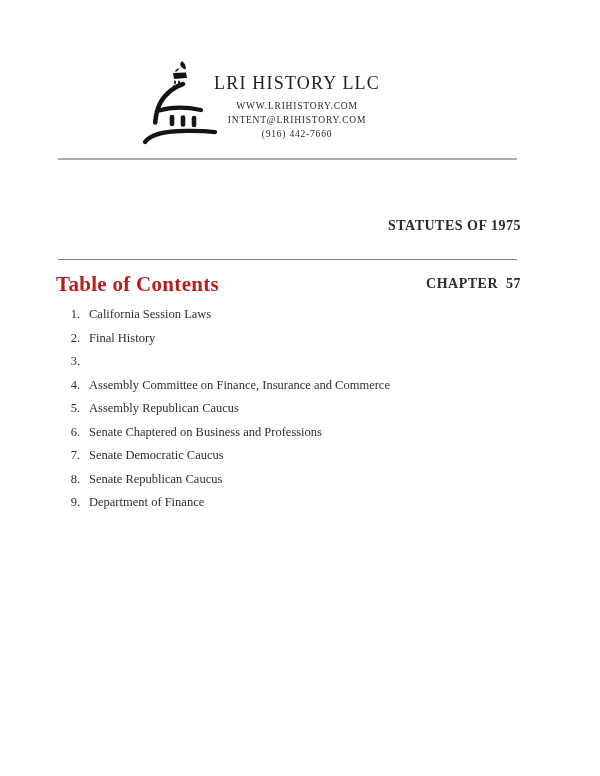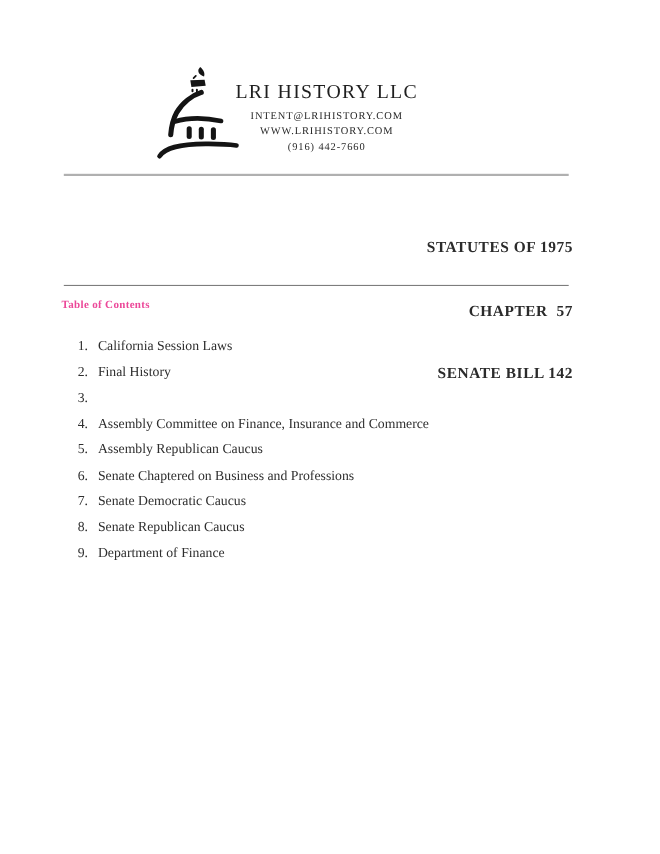--- a/index.html
+++ b/index.html
@@ -69,24 +69,24 @@
     white-space: pre; 
     margin-top: 36px;
   }
 
   
   .toc-title {
     position: absolute;
     left: 56px;
     top: 272px;
     margin: 0;
-    font-size: 10px;
+    font-size: 21px;
     font-weight: bold;
     letter-spacing: 0.3px;
-    color: #ec4899;
+    color: #b91c1c;
   }
   .toc-list {
     position: absolute;
     left: 0;
     top: 303px;
     width: 600px;
     margin: 0;
     padding: 0;
     list-style: none;
   }
@@ -130,32 +130,31 @@
         <path d="M41,57.5 L41,64.5" stroke-width="4.6"></path>
         <path d="M52,58 L52,65" stroke-width="4.6"></path>
 
         <path d="M3,82 C8,74.5 20,71 45,70.8 C57,70.7 66,71.2 73,72.2" stroke-width="4.2"></path>
       </g>
     </svg>
   </div>
 
   <div class="letterhead">
     <div class="company">LRI HISTORY LLC</div>
+    <div class="contact">WWW.LRIHISTORY.COM</div>
     <div class="contact">INTENT@LRIHISTORY.COM</div>
-    <div class="contact">WWW.LRIHISTORY.COM</div>
     <div class="contact">(916) 442-7660</div>
   </div>
 
   <div class="rule rule-top"></div>
   <div class="rule rule-bottom"></div>
 
   <div class="ref-block">
     <div class="ref-line">STATUTES OF 1975</div>
     <div class="ref-line">CHAPTER  57</div>
-    <div class="ref-line">SENATE BILL 142</div>
   </div>
 
   <h2 class="toc-title">Table of Contents</h2>
 
   <ol class="toc-list">
 
       <li class="toc-item">
         <span class="toc-num">1.</span>
         <span class="toc-label">California Session Laws</span>
       </li>

